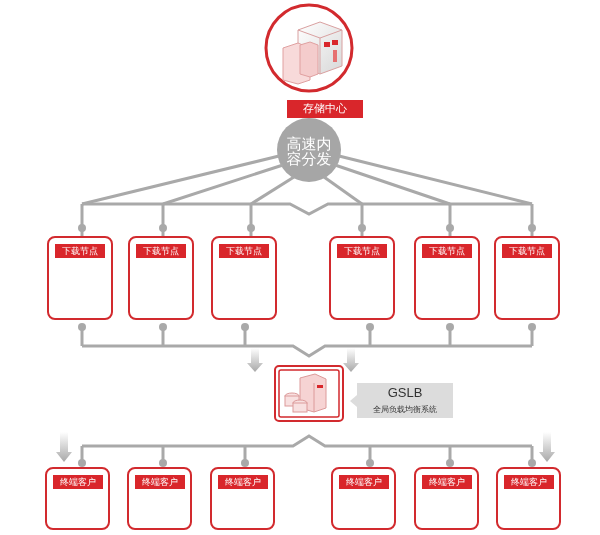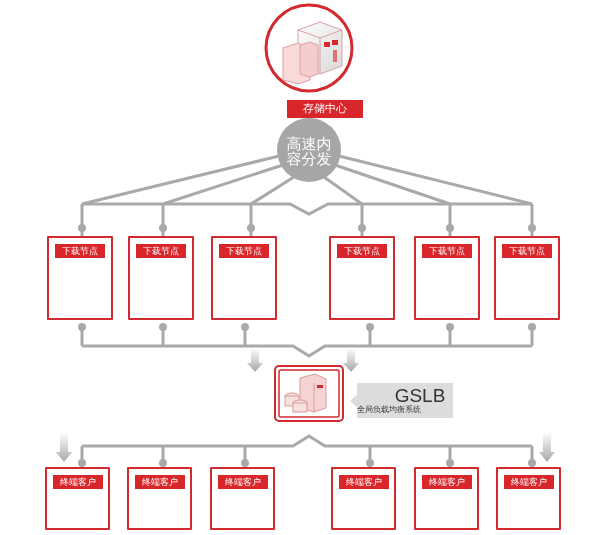--- a/index.html
+++ b/index.html
@@ -1,31 +1,31 @@
 <!DOCTYPE html>
 <html><head>
 <meta charset="utf-8">
 <style>
   html, body { margin:0; padding:0; background:#ffffff; }
   body { width:600px; height:535px; position:relative; overflow:hidden;
          font-family:"DejaVu Sans", sans-serif; }
   #stage { position:absolute; left:0; top:0; width:600px; height:535px; }
   .lbl { position:absolute; background:#d9262b; color:#fff; font-size:9px;
          text-align:center; line-height:14px; height:14px; }
-  .node { position:absolute; border:2px solid #d22a2e; border-radius:1px; background:#fff; box-sizing:border-box; }
+  .node { position:absolute; border:2px solid #d22a2e; border-radius:8px; background:#fff; box-sizing:border-box; }
   .storage-label { position:absolute; left:271px; top:100px; width:76px; height:18px; background:#d9262b;
          color:#fff; font-size:11px; line-height:18px; text-align:center;margin-left:16px; }
   .hub-text { position:absolute; left:279px; top:137px; width:60px; text-align:center; color:#fff;
          font-size:15px; line-height:15px; }
   .cdn-text { position:absolute; left:240px; top:215px; width:130px; text-align:center; color:#333;
          font-family:"Liberation Sans", sans-serif; font-size:13px; }
   .gslb-box { position:absolute; left:357px; top:383px; width:96px; height:35px; background:#dcdcdc; }
   .gslb-title { position:absolute; left:357px; top:385px; width:96px; text-align:center; color:#333;
-         font-family:"Liberation Sans", sans-serif; font-size:19px;padding-left:15px; }
-  .gslb-sub { position:absolute; left:357px; top:404px; width:96px; color:#333; font-size:8px; }
+         font-family:"Liberation Sans", sans-serif; font-size:13px; }
+  .gslb-sub { position:absolute; left:357px; top:404px; width:96px; text-align:center; color:#333; font-size:8px; }
 </style>
 </head>
 <body>
 
 <div id="stage">
   <svg width="600" height="535" style="position:absolute;left:0;top:0">
     <defs>
       <linearGradient id="arrowGrad" x1="0" y1="0" x2="0" y2="1">
         <stop offset="0" stop-color="#ffffff"></stop>
         <stop offset="1" stop-color="#a8a8a8"></stop>

